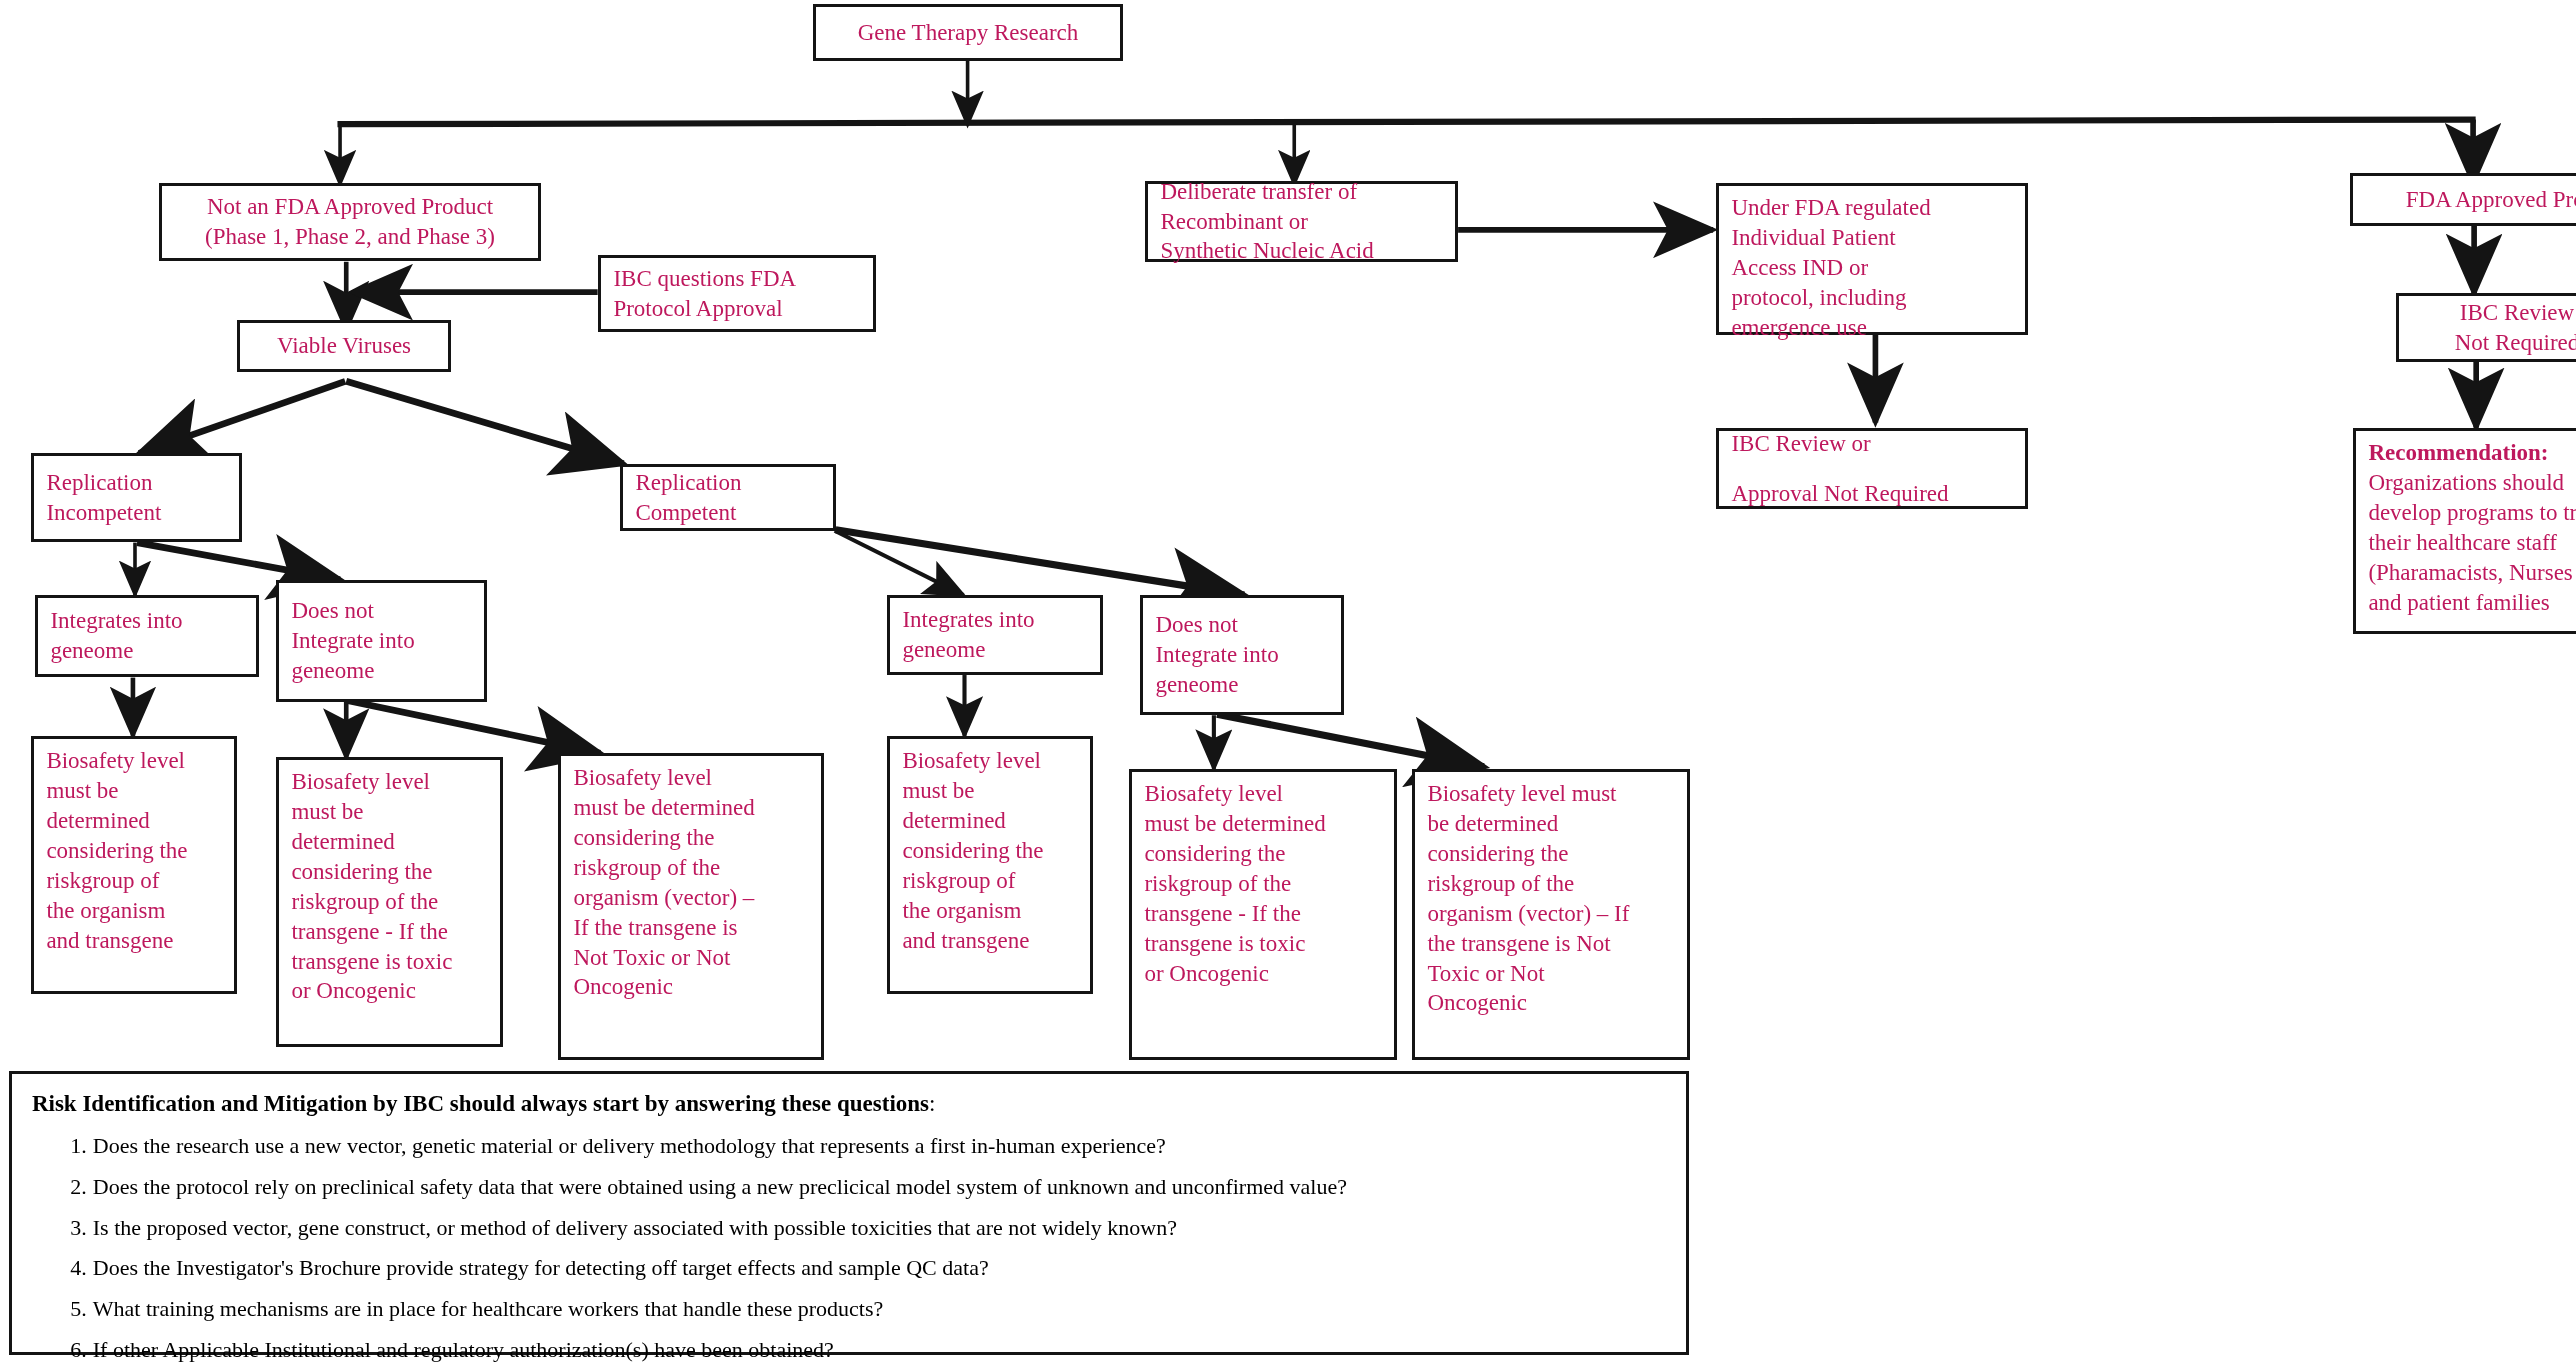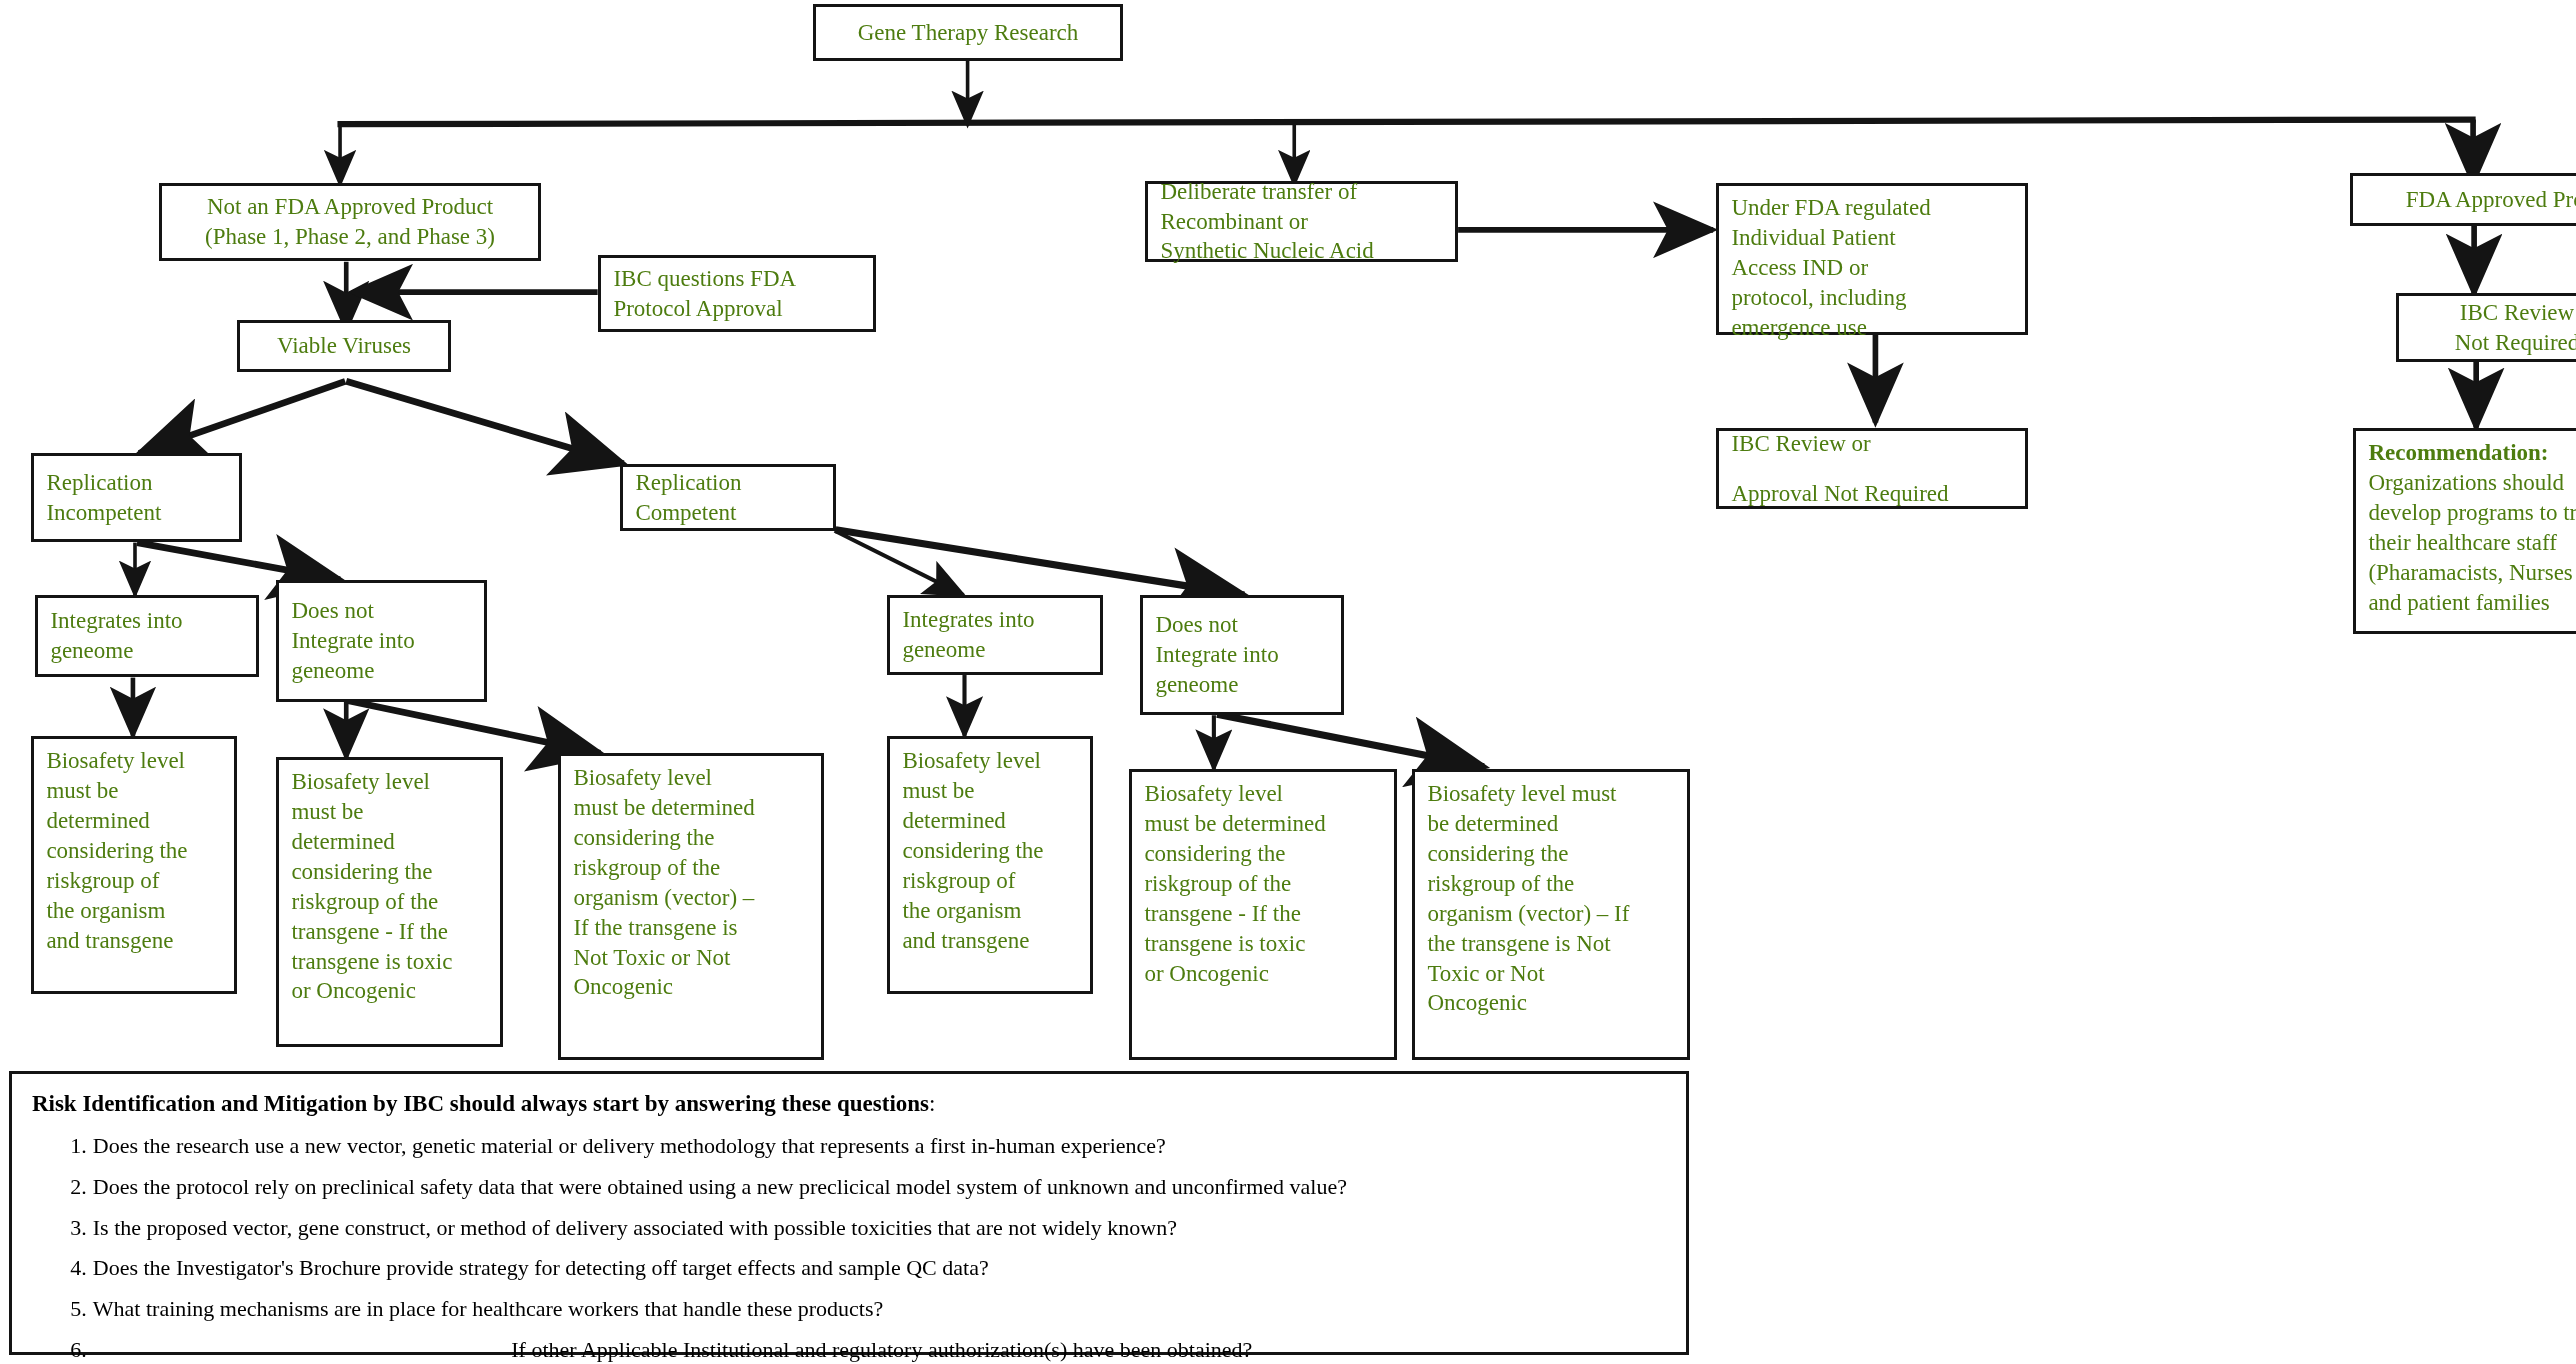--- a/index.html
+++ b/index.html
@@ -28,21 +28,21 @@
     pointer-events: none;
   }
   .node {
     position: absolute;
     box-sizing: border-box;
     border: 3.6px solid #141414;
     background: #ffffff;
     padding: 7.2px 10.3px 7.2px 12.4px;
     font-size: 23px;
     line-height: 1.30;
-    color: #4d7c0f;
+    color: #be185d;
     z-index: 3;
   }
   .node.center {
     text-align: center;
     padding-left: 10.3px;
   }
   .node.vcenter {
     display: flex;
     flex-direction: column;
     justify-content: center;
@@ -75,21 +75,21 @@
     counter-reset: q;
   }
   ol.qlist li {
     counter-increment: q;
     position: relative;
     font-size: 22px;
     line-height: 1.18;
     margin-bottom: 15px;
     white-space: nowrap;
   }
-  ol.qlist li:last-child { margin-bottom: 0; text-align: center; }
+  ol.qlist li:last-child { margin-bottom: 0; }
   ol.qlist li::before {
     content: counter(q) ".";
     position: absolute;
     left: -34px;
     width: 28px;
     text-align: right;
     font-size: 22px;
   }
   .rec-title { font-weight: bold; }
 </style>

